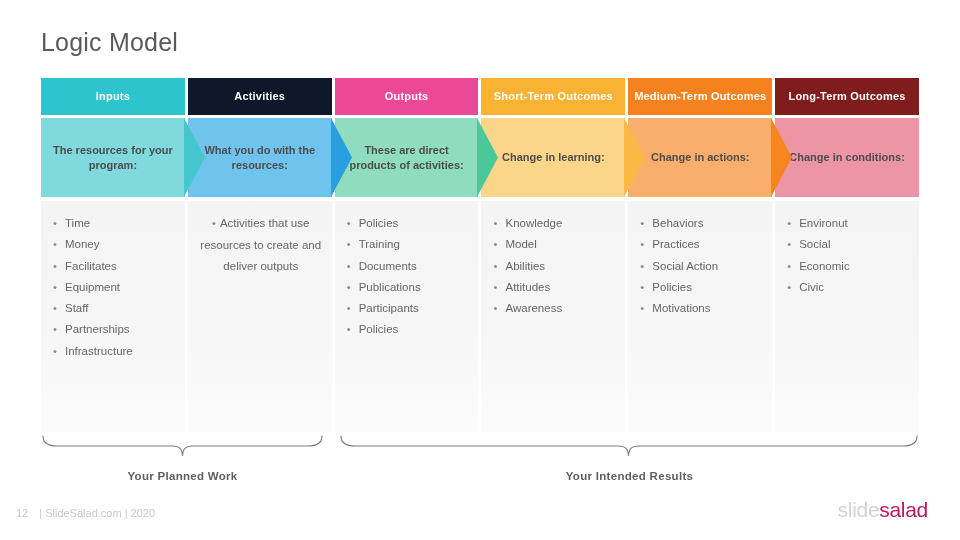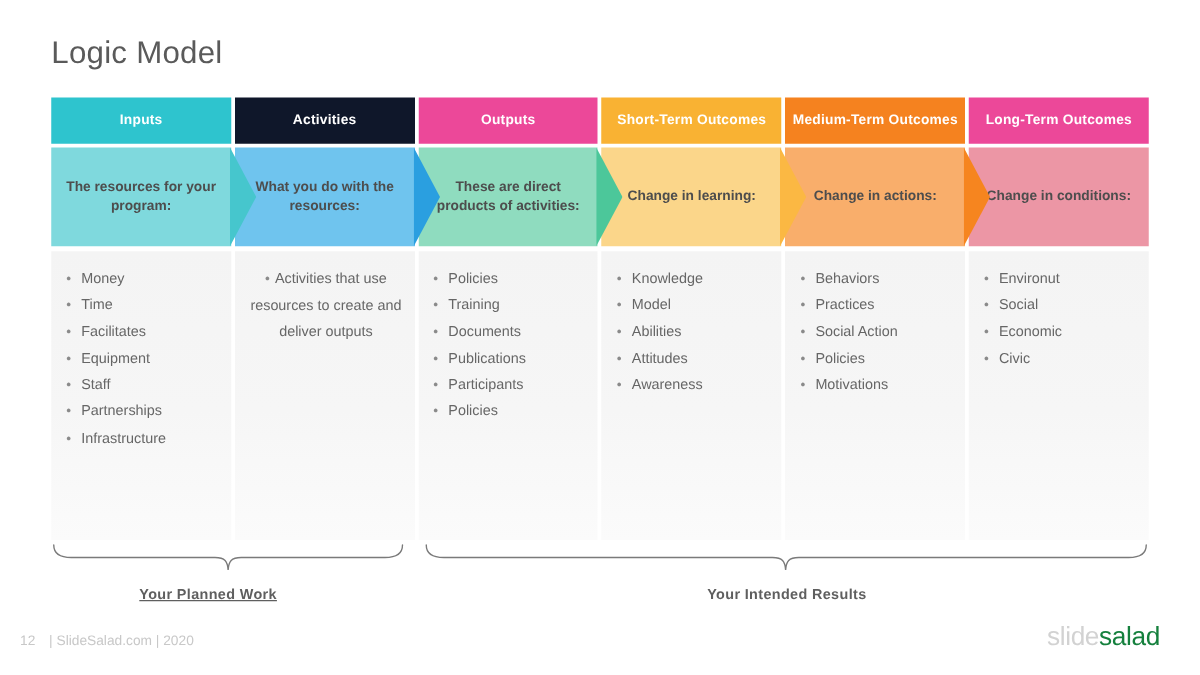--- a/index.html
+++ b/index.html
@@ -147,21 +147,21 @@
 
   .brace-label {
     position: absolute;
     top: 470px;
     font-size: 11.5px;
     font-weight: bold;
     color: #5f5f5f;
     text-align: center;
     letter-spacing: 0.3px;
   }
-  #brace-label-left  { left: 25px;  width: 283px; text-decoration: underline; }
+  #brace-label-left  { left: 41px;  width: 283px; }
   #brace-label-right { left: 340px; width: 579px; }
 
   
   #footer-left {
     position: absolute;
     left: 16px;
     top: 507px;
     font-size: 11px;
     color: #c8c8c8;
     white-space: nowrap;
@@ -171,21 +171,21 @@
   #logo {
     position: absolute;
     right: 32px;
     top: 498px;
     font-size: 21px;
     font-weight: 300;
     letter-spacing: -0.3px;
     white-space: nowrap;
   }
   #logo .lg-a { color: #d2d2d2; }
-  #logo .lg-b { color: #15803d; }
+  #logo .lg-b { color: #be185d; }
 </style>
 </head>
 <body style="background: rgb(255, 255, 255);">
 
 <div id="page-title">Logic Model</div>
 
 <div id="columns">
     <div class="column">
       <div class="col-header" style="background: rgb(46, 196, 206);">Inputs</div>
       <div class="col-gap"></div>
@@ -193,22 +193,22 @@
         <span>The resources for your program:</span>
         <div class="chevron">
           <svg width="21" height="79" viewBox="0 0 21 79" xmlns="http://www.w3.org/2000/svg">
             <path d="M0 0 L21 39.5 L0 79 Z" fill="#46c6cd"></path>
           </svg>
         </div>
       </div>
       <div class="col-gap2"></div>
       <div class="col-body">
         <ul class="bullet-list">
+          <li>Time</li>
           <li>Money</li>
-          <li>Time</li>
           <li>Facilitates</li>
           <li>Equipment</li>
           <li>Staff</li>
           <li>Partnerships</li>
           <li>Infrastructure</li>
         </ul>
       </div>
     </div>
     <div class="column">
       <div class="col-header" style="background: #0f172a;">Activities</div>
@@ -289,21 +289,21 @@
         <ul class="bullet-list">
           <li>Behaviors</li>
           <li>Practices</li>
           <li>Social Action</li>
           <li>Policies</li>
           <li>Motivations</li>
         </ul>
       </div>
     </div>
     <div class="column">
-      <div class="col-header" style="background: #ec4899;">Long-Term Outcomes</div>
+      <div class="col-header" style="background: #7f1d1d;">Long-Term Outcomes</div>
       <div class="col-gap"></div>
       <div class="col-sub" style="background: rgb(236, 150, 165);">
         <span>Change in conditions:</span>
       </div>
       <div class="col-gap2"></div>
       <div class="col-body">
         <ul class="bullet-list">
           <li>Environut</li>
           <li>Social</li>
           <li>Economic</li>

